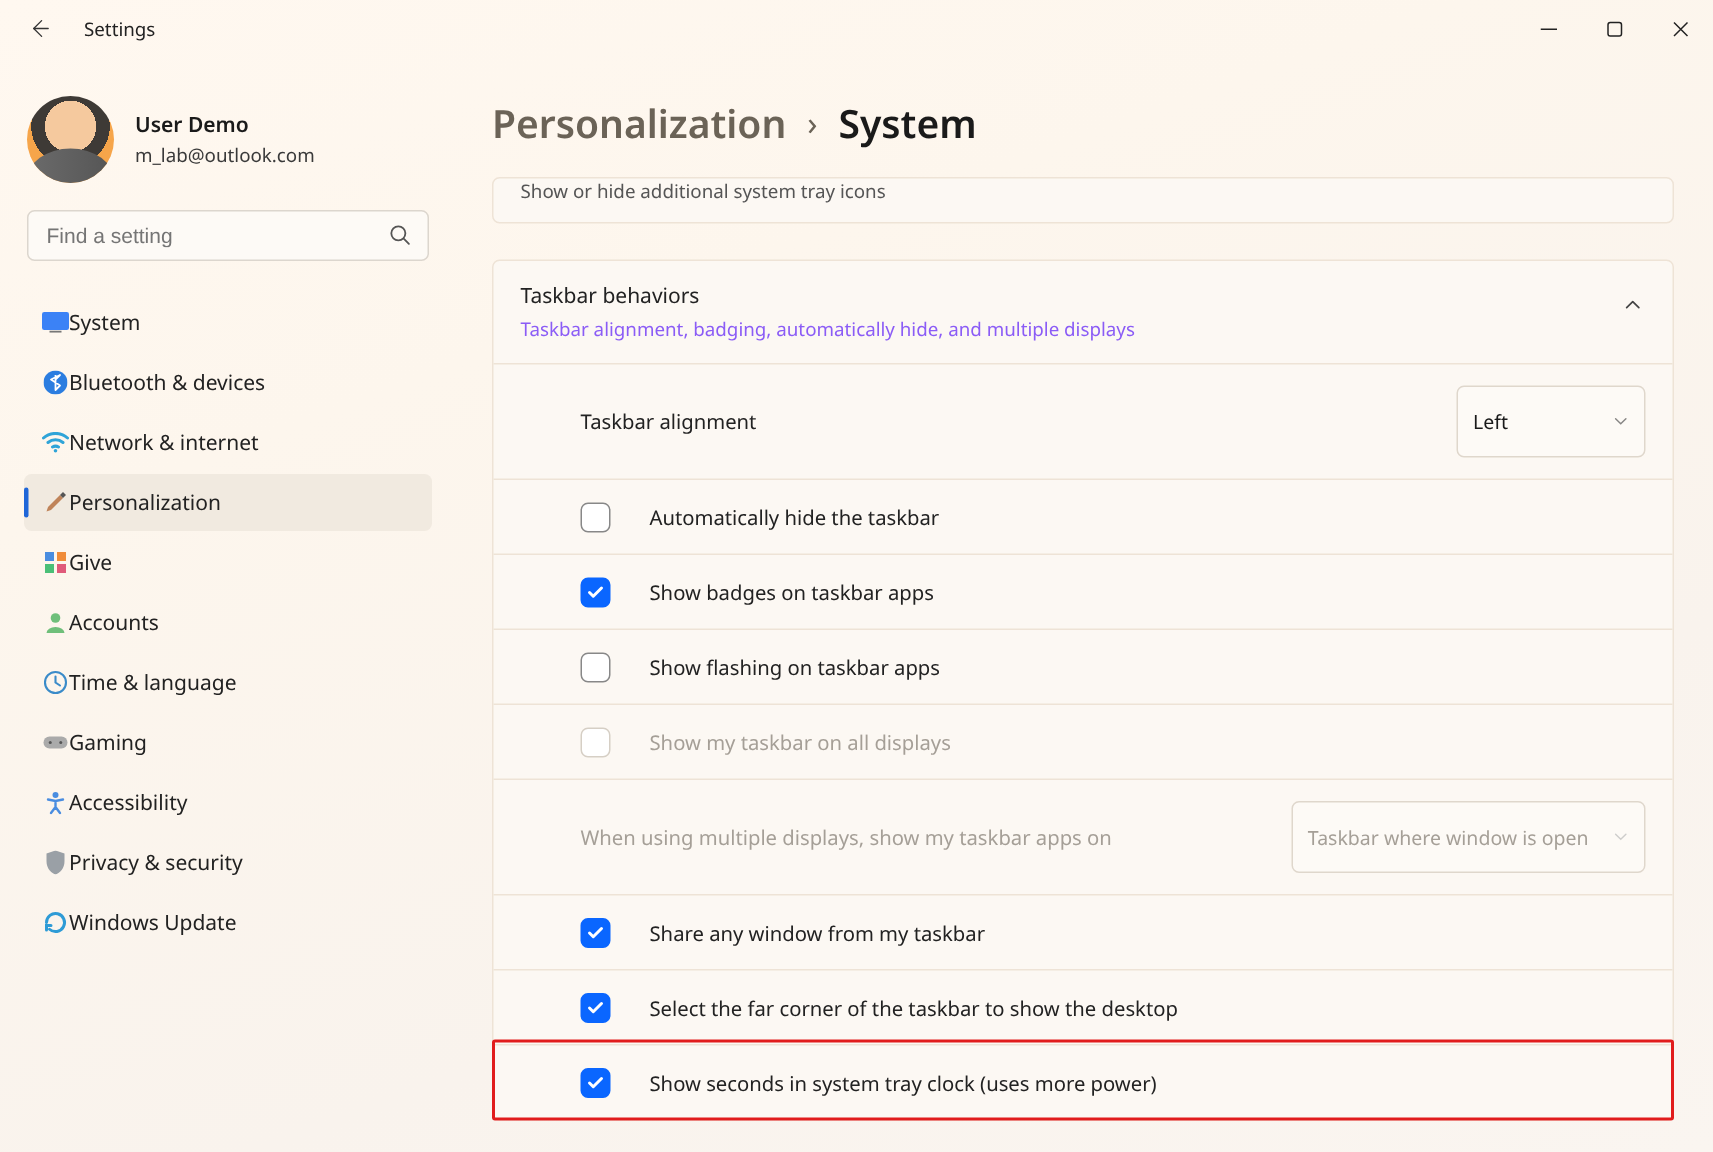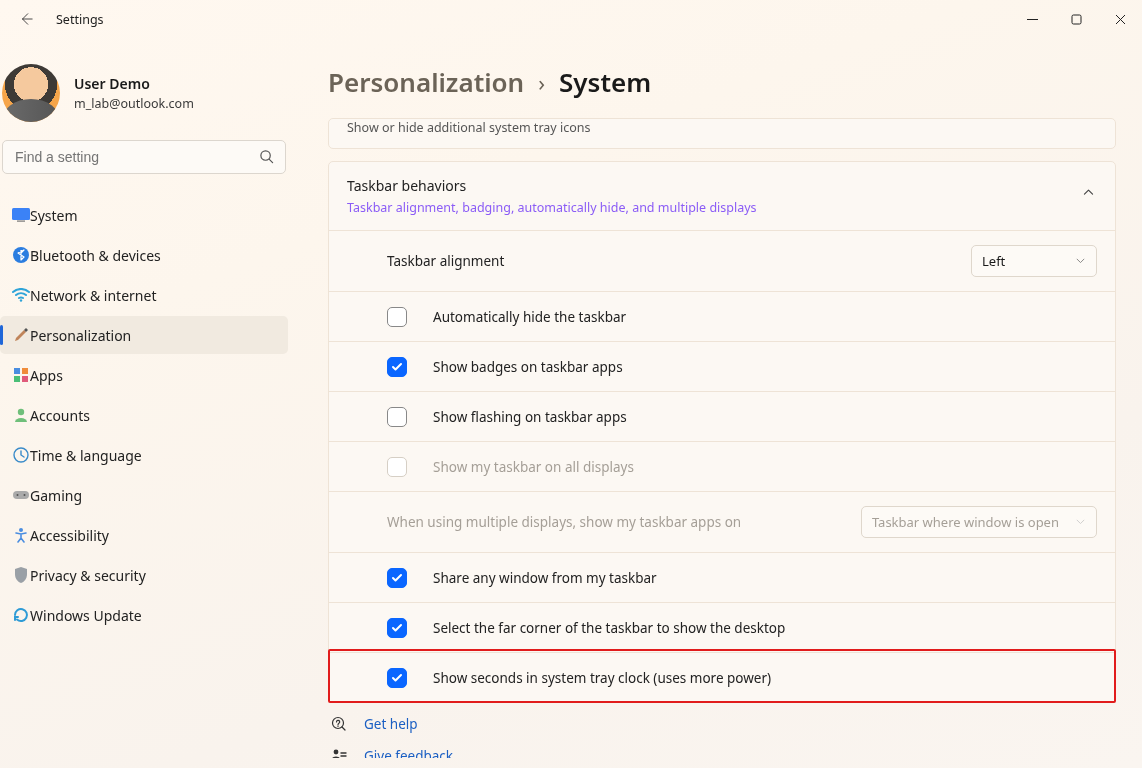--- a/index.html
+++ b/index.html
@@ -20,21 +20,21 @@
   .titlebar-left { display: flex; align-items: center; gap: 22px; }
   .back-btn { width: 16px; height: 16px; display:flex; align-items:center; justify-content:center; cursor:pointer; }
   .app-title { font-size: 12.5px; color:#222; }
   .win-controls { display:flex; }
   .win-btn { width: 44px; height: 30px; display:flex; align-items:center; justify-content:center; cursor:pointer; }
   .win-btn svg { width:11px; height:11px; }
 
   .layout { display:flex; height: calc(768px - 38px); }
 
   
-  .sidebar { width: 300px; padding: 22px 12px 0 0; display:flex; flex-direction:column; }
+  .sidebar { width: 300px; padding: 22px 12px 0 16px; display:flex; flex-direction:column; }
   .profile { display:flex; align-items:center; gap:14px; padding: 4px 4px 18px 2px; }
   .avatar {
     width: 58px; height: 58px; border-radius:50%;
     background: radial-gradient(circle at 50% 35%, #f5c99e 0 36%, #3e3a36 36% 55%, #f6a54a 55% 100%);
     position:relative; overflow:hidden; flex-shrink:0;
   }
   .avatar::after{
     content:""; position:absolute; inset:auto 0 -4px 0; height:46%;
     background: linear-gradient(90deg,#6b6b6b,#555);
     border-radius: 30px 30px 0 0 / 22px 22px 0 0;
@@ -66,21 +66,21 @@
   
   .main { flex:1; padding: 26px 26px 10px 28px; overflow:hidden; display:flex; flex-direction:column; }
   .breadcrumb { display:flex; align-items:center; gap:14px; margin-bottom: 18px; }
   .crumb-parent { font-size:26px; color:#6b6357; font-weight:600; cursor:pointer; }
   .crumb-sep { font-size:22px; color:#6b6357; }
   .crumb-current { font-size:26px; font-weight:600; color:#1a1a1a; }
 
   .scroll-area { flex:1; overflow:hidden; position:relative; }
   .card {
     background:#fcf8f3; border:1px solid #eee3d6; border-radius:5px;
-    margin-bottom:12px;
+    margin-bottom:24px;
   }
   .card-stub { padding: 0 18px 12px 18px; position:relative; }
   .card-stub .sub { font-size:12.5px; color:#555; }
 
   .card-header { padding: 14px 48px 14px 18px; position:relative; cursor:pointer; }
   .card-header h3 { font-size:14px; font-weight:400; color:#222; }
   .card-header .sub { font-size:12.5px; color:#8b5cf6; margin-top:4px; }
   .card-header .chev { position:absolute; right:20px; top:22px; }
 
   .row {
@@ -97,21 +97,21 @@
   .checkbox{
     width:20px; height:20px; border-radius:5px; border:1.5px solid #888;
     display:flex; align-items:center; justify-content:center; flex-shrink:0;
     background:#fff; cursor:pointer;
   }
   .checkbox.checked { background:#0a66ff; border-color:#0a66ff; }
   .checkbox.checked svg { display:block; }
   .checkbox svg { display:none; width:12px; height:12px; }
 
   .select {
-    height:32px; min-width:126px; border:1px solid #dfd7cc; border-radius:5px;
+    height:48px; min-width:126px; border:1px solid #dfd7cc; border-radius:5px;
     background:#fdfaf6; display:flex; align-items:center; justify-content:space-between;
     padding:12px 10px; font-size:13px; cursor:pointer; gap:10px;
   }
   .select.disabled { color:#a59f97; }
   .select .chev { margin-left:6px; opacity:.7; }
 
   .highlight-box {
     border:2.5px solid #e11c1c; border-radius:2px; position:absolute;
     pointer-events:none;
   }
@@ -212,21 +212,21 @@
       </div>
       <div class="nav-item">
         <span class="nav-icon">
             <svg width="16" height="16" viewBox="0 0 16 16">
               <rect x="1" y="1" width="6" height="6" fill="#4a8de0"></rect>
               <rect x="9" y="1" width="6" height="6" fill="#f08c3a"></rect>
               <rect x="1" y="9" width="6" height="6" fill="#4abf77"></rect>
               <rect x="9" y="9" width="6" height="6" fill="#e05a7a"></rect>
             </svg>
           </span>
-        <span class="nav-label">Apps</span>
+        <span class="nav-label">Give</span>
       </div>
       <div class="nav-item">
         <span class="nav-icon">
             <svg width="16" height="16" viewBox="0 0 16 16">
               <circle cx="8" cy="5" r="3.2" fill="#6fbf7a"></circle>
               <path d="M2 15a6 4 0 0 1 12 0z" fill="#6fbf7a"></path>
             </svg>
           </span>
         <span class="nav-label">Accounts</span>
       </div>

